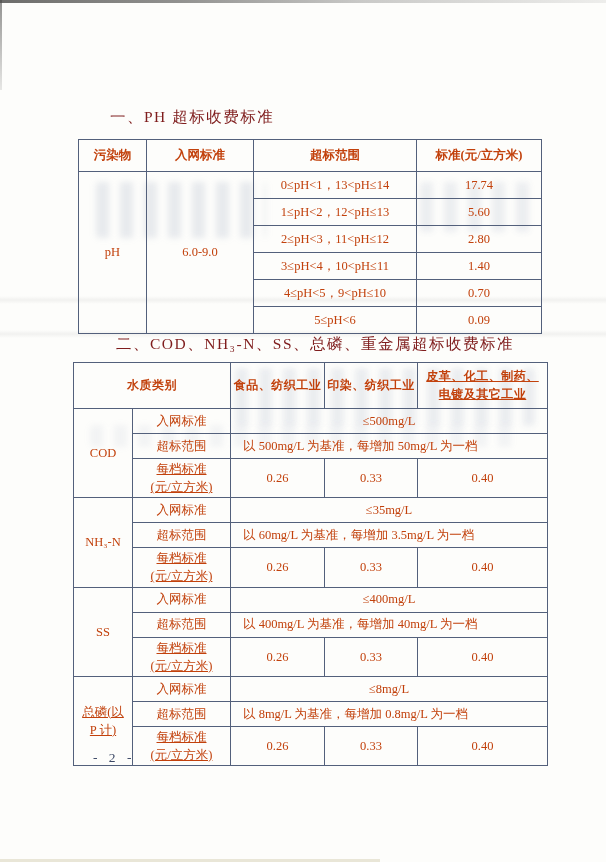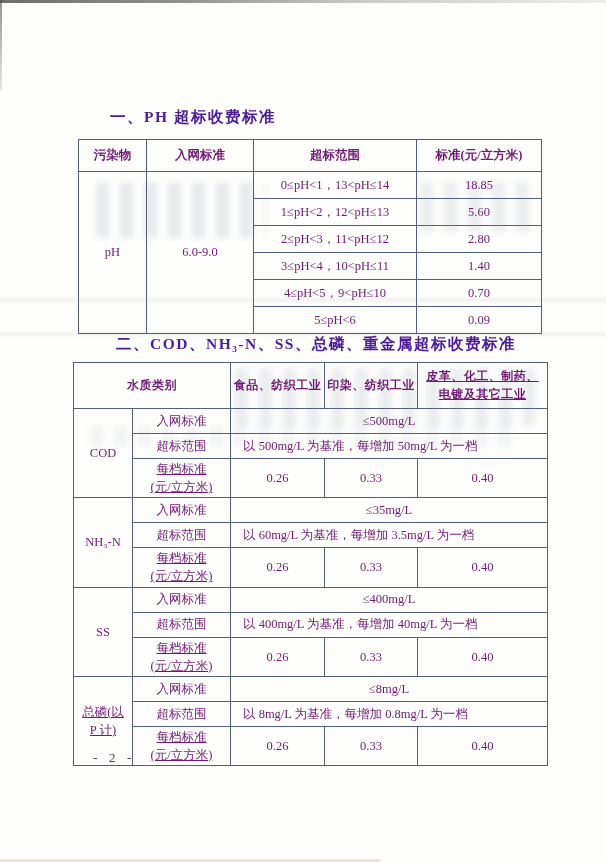--- a/index.html
+++ b/index.html
@@ -35,29 +35,29 @@
   }
   .bleed{
     position:absolute;
     background:repeating-linear-gradient(90deg,rgba(120,135,170,.16) 0 13px,rgba(120,135,170,0) 13px 24px);
     filter:blur(3px);
     border-radius:4px;
   }
   
   .sec-title{
     position:absolute;
-    font-size:15.5px;font-weight:700;color:#4c1d95;
+    font-size:15.5px;font-weight:400;color:#7f1d1d;
     letter-spacing:1.5px;white-space:nowrap;
   }
   #title1{left:110px;top:107px;}
   #title2{left:116px;top:334px;}
   
   table{
     position:absolute;border-collapse:collapse;table-layout:fixed;
-    font-size:12.5px;color:#701a75;padding-left:36px;
+    font-size:12.5px;color:#c2410c;padding-left:36px;
   }
   th,td{
     border:1.5px solid #53607b;
     text-align:center;vertical-align:middle;
     padding:1px 2px;line-height:1.45;
     font-weight:400;
   }
   th{font-weight:700;font-size:12.5px;}
   .ml{white-space:pre-line;text-decoration:underline;}
   .left{text-align:left;padding-left:12px;}
@@ -104,21 +104,21 @@
       <tr class="hdr">
         <th>污染物</th>
         <th>入网标准</th>
         <th>超标范围</th>
         <th>标准(元/立方米)</th>
       </tr>
       <tr>
         <td rowspan="6">pH</td>
         <td rowspan="6">6.0-9.0</td>
         <td>0≤pH&lt;1，13&lt;pH≤14</td>
-        <td>18.85</td>
+        <td>17.74</td>
       </tr>
       <tr>
         <td>1≤pH&lt;2，12&lt;pH≤13</td>
         <td>5.60</td>
       </tr>
       <tr>
         <td>2≤pH&lt;3，11&lt;pH≤12</td>
         <td>2.80</td>
       </tr>
       <tr>

